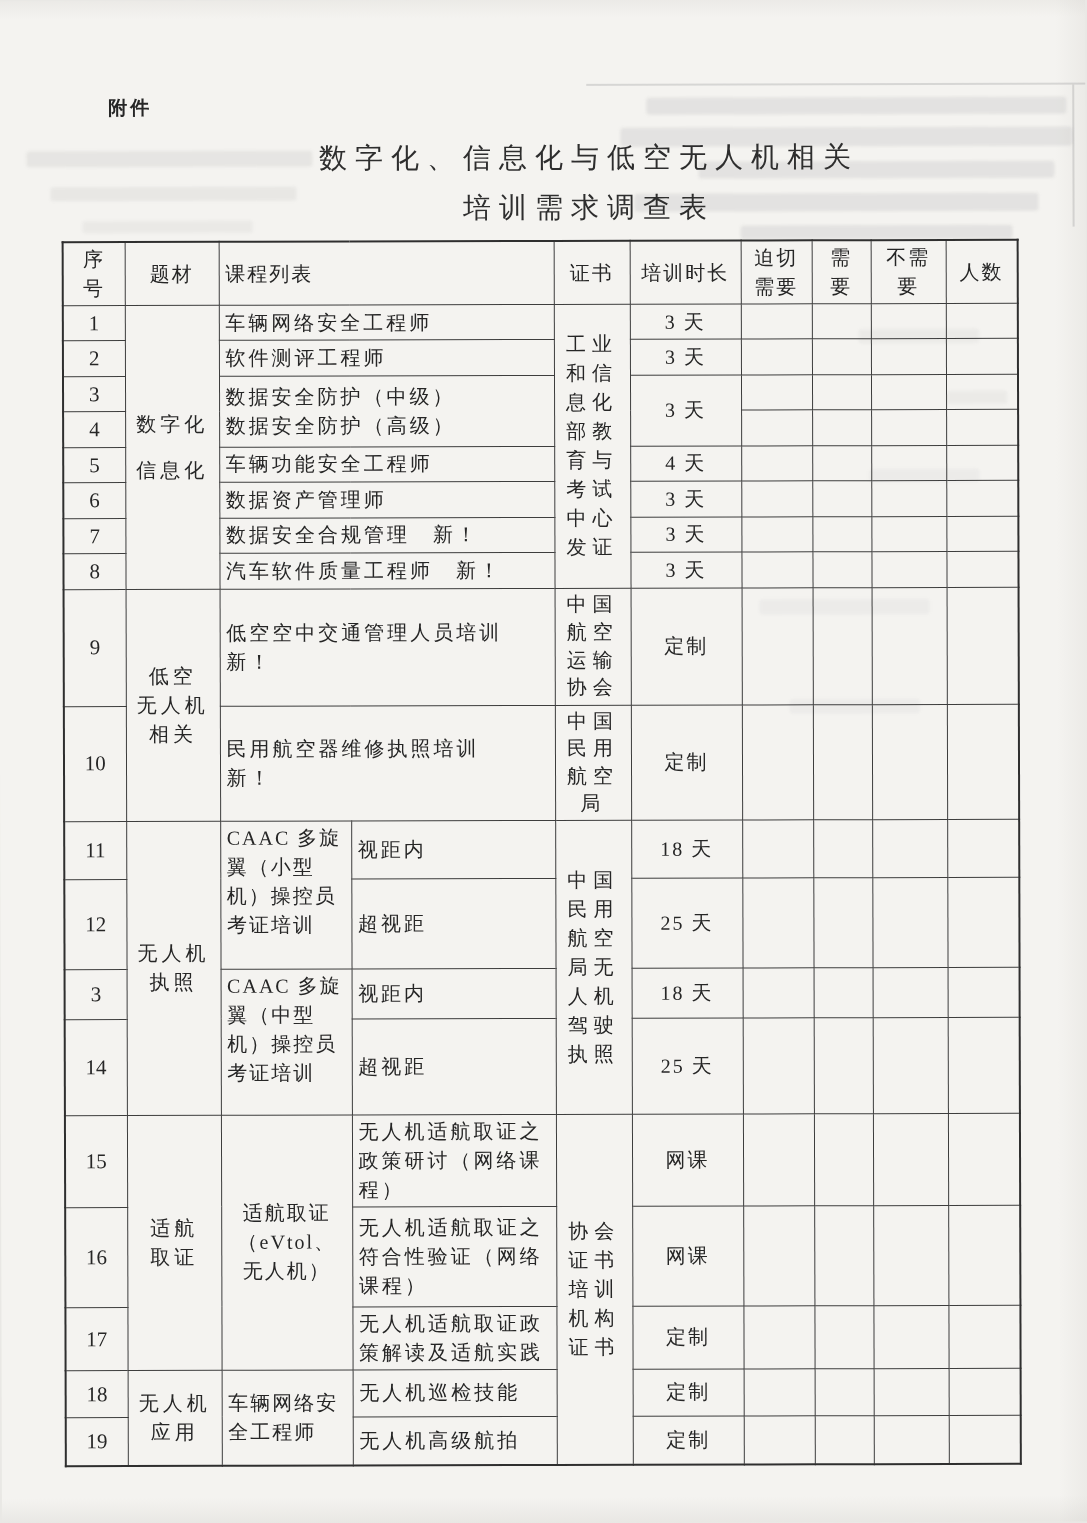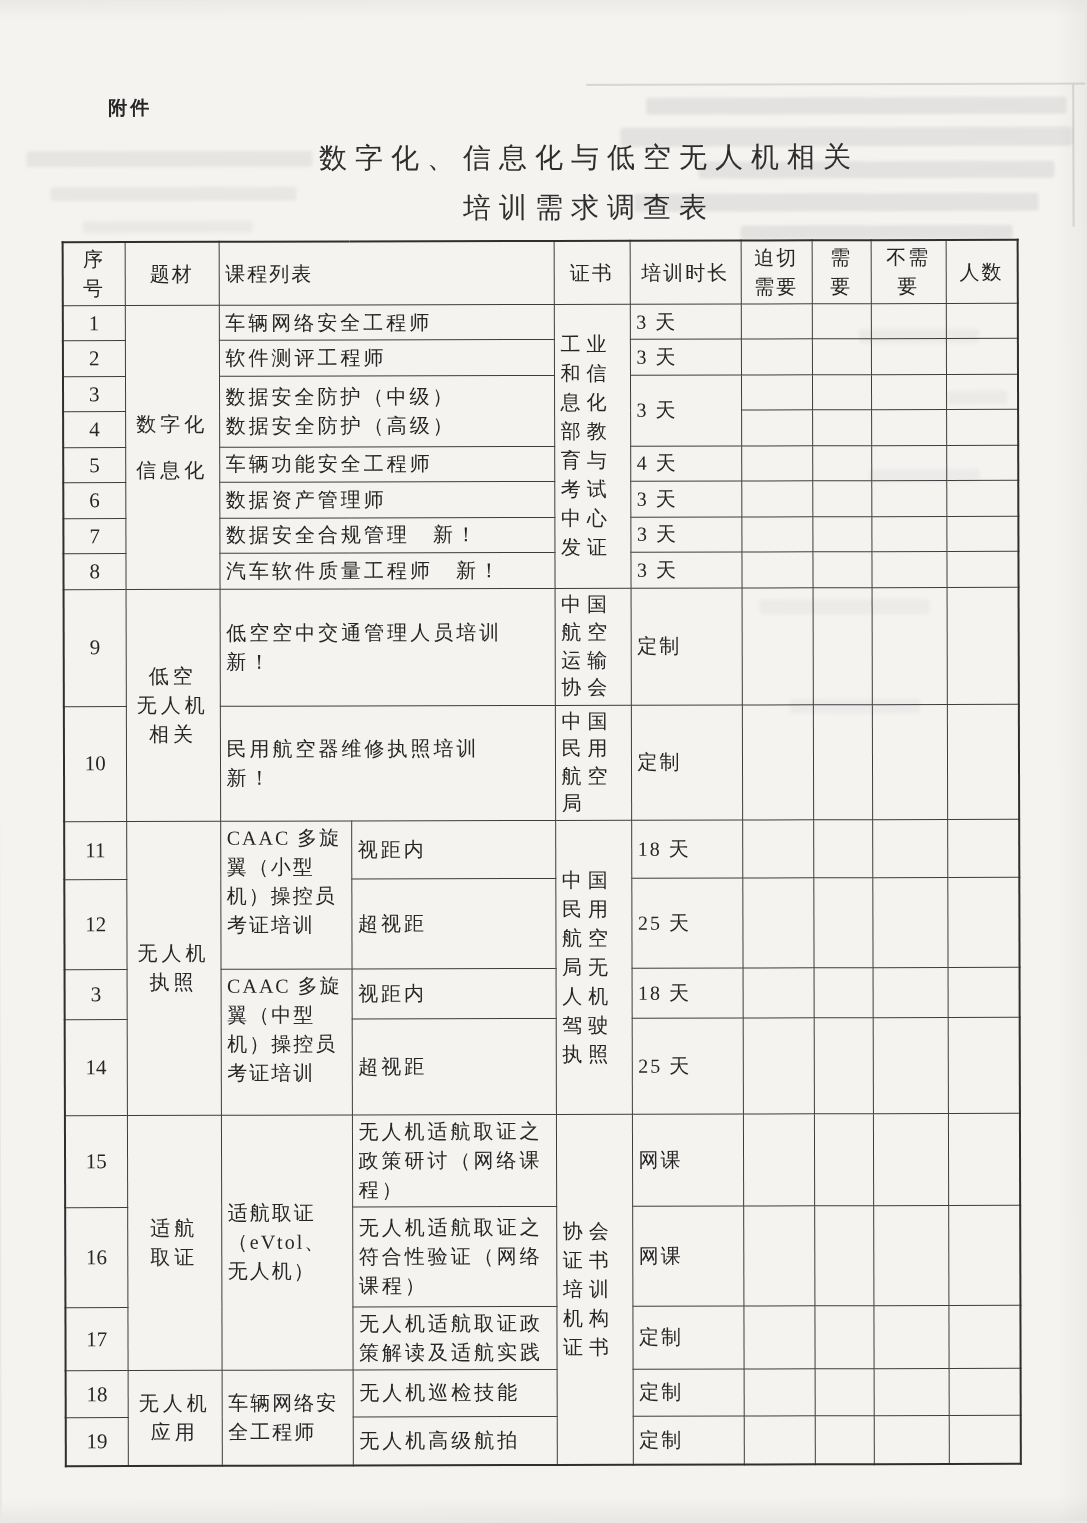--- a/index.html
+++ b/index.html
@@ -56,25 +56,25 @@
     line-height:1.45;
     overflow:hidden;
   }
   th{letter-spacing:2px;}
   .c-no{text-align:center;font-size:21px;}
   .c-topic{text-align:center;letter-spacing:4px;line-height:1.65;}
   .c-topic.gap{line-height:2.3;}
   .c-course{text-align:left;padding-left:12px;letter-spacing:3px;}
   .c-group{text-align:left;padding:6px 18px 4px 11px;letter-spacing:2px;line-height:1.6;margin-left:44px;}
   .c-group.top{vertical-align:top;}
-  .c-group.center{padding:4px 6px;}
+  .c-group.center{text-align:center;padding:4px 6px;}
   .c-sub{text-align:left;padding:4px 20px 4px 12px;letter-spacing:3px;line-height:1.7;}
-  .c-cert{letter-spacing:6px;line-height:1.5;}
+  .c-cert{text-align:center;letter-spacing:6px;line-height:1.5;}
   .c-cert.tight{line-height:1.38;}
-  .c-dur{letter-spacing:2px;}
+  .c-dur{text-align:center;letter-spacing:2px;}
   .c-empty{padding:0;}
   .h-left{text-align:left;padding-left:12px;margin-top:40px;}
   .h-center{text-align:center;}
 </style>
 </head>
 <body>
 
 <div class="sheet">
 
   <div class="bleed">

